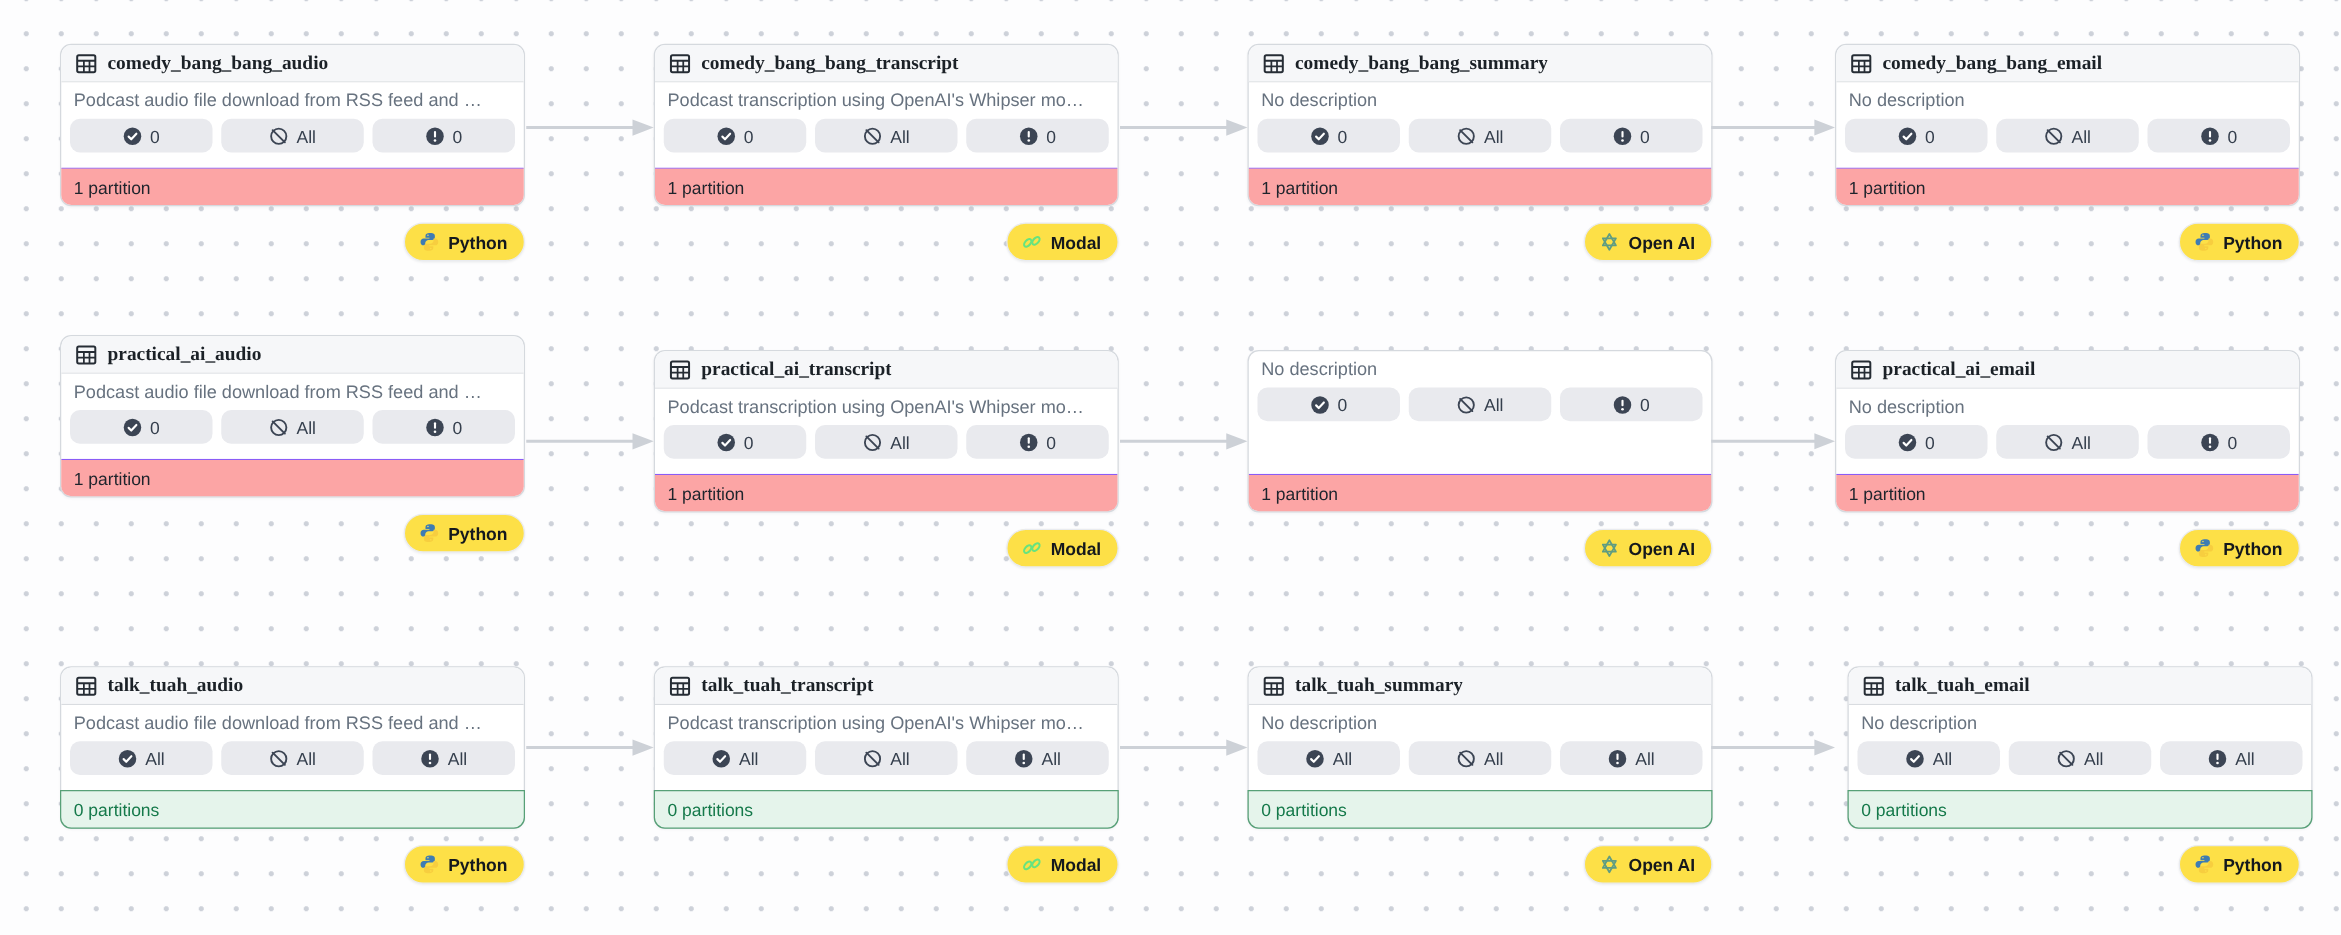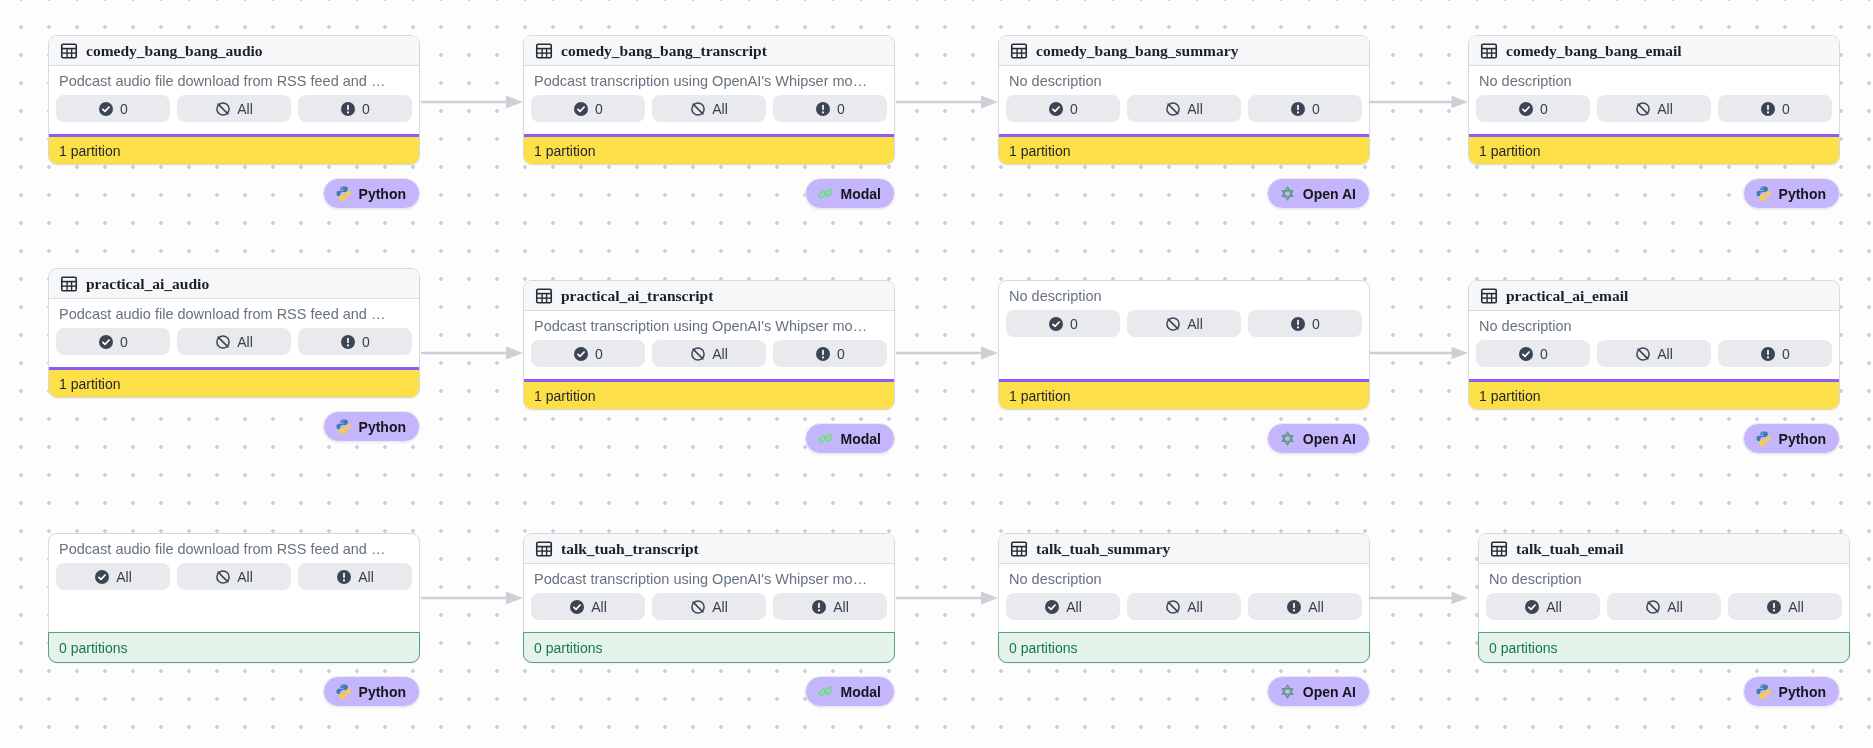--- a/index.html
+++ b/index.html
@@ -43,38 +43,38 @@
   }
   .pill-row { display:flex; gap:7px; padding:1px 7px 7px 7px; }
   .pill {
     flex:1; height:27px;
     background:#E9EAEE; border-radius:8px;
     display:flex; align-items:center; justify-content:center; gap:6px;
     font-size:14px; color:#353F4D; font-weight:500;
   }
   .card-footer {
     flex:none; height:30px;
-    background:#fde047;
-    border-top:3px solid #8b5cf6;
+    background:#fca5a5;
+    border-top:1px solid #8b5cf6;
     border-radius:0 0 8px 8px;
     display:flex; align-items:center;
     padding:0 10px;
     font-size:14px; color:#1E242C;
   }
   .card.empty .card-footer {
     background:#E5F4EB; color:#15794A;
     border:1px solid #57A077;
     margin:-1px; height:31px;
     border-radius:0 0 9px 9px;
     text-align:right;
   }
   .kind-badge {
     position:absolute; top:143px; right:0;
     height:31px;
-    background:#c4b5fd;
+    background:#fde047;
     border:1px solid #E9EBEF;
     border-radius:16px;
     box-shadow:0 1px 2px rgba(20,30,40,0.07);
     display:flex; align-items:center; gap:7px;
     padding:0 13px 0 11px;
     font-size:14px; font-weight:bold; color:#14181D;
     white-space:nowrap;
   }
   .arrow { position:absolute; }
   .icon { flex:none; display:block; }
@@ -442,20 +442,26 @@
     <div class="kind-badge">
       <svg class="icon" width="17" height="17" viewBox="0 0 24 24">
           <use href="#i-python"></use>
         </svg>
       <span>Python</span>
     </div>
   </div>
 
   <div class="cell" style="left:48px; top:533px;">
     <div class="card empty">
+      <div class="card-header">
+        <svg class="icon" width="20" height="20" viewBox="0 0 20 20">
+            <use href="#i-table"></use>
+          </svg>
+        <span class="asset-title">talk_tuah_audio</span>
+      </div>
       <div class="card-body">
         <div class="asset-desc">Podcast audio file download from RSS feed and …</div>
         <div class="pill-row">
           <div class="pill">
               <svg class="icon" width="16" height="16" viewBox="0 0 16 16">
                 <use href="#i-check"></use>
               </svg>
               <span>All</span>
             </div>
           <div class="pill">

